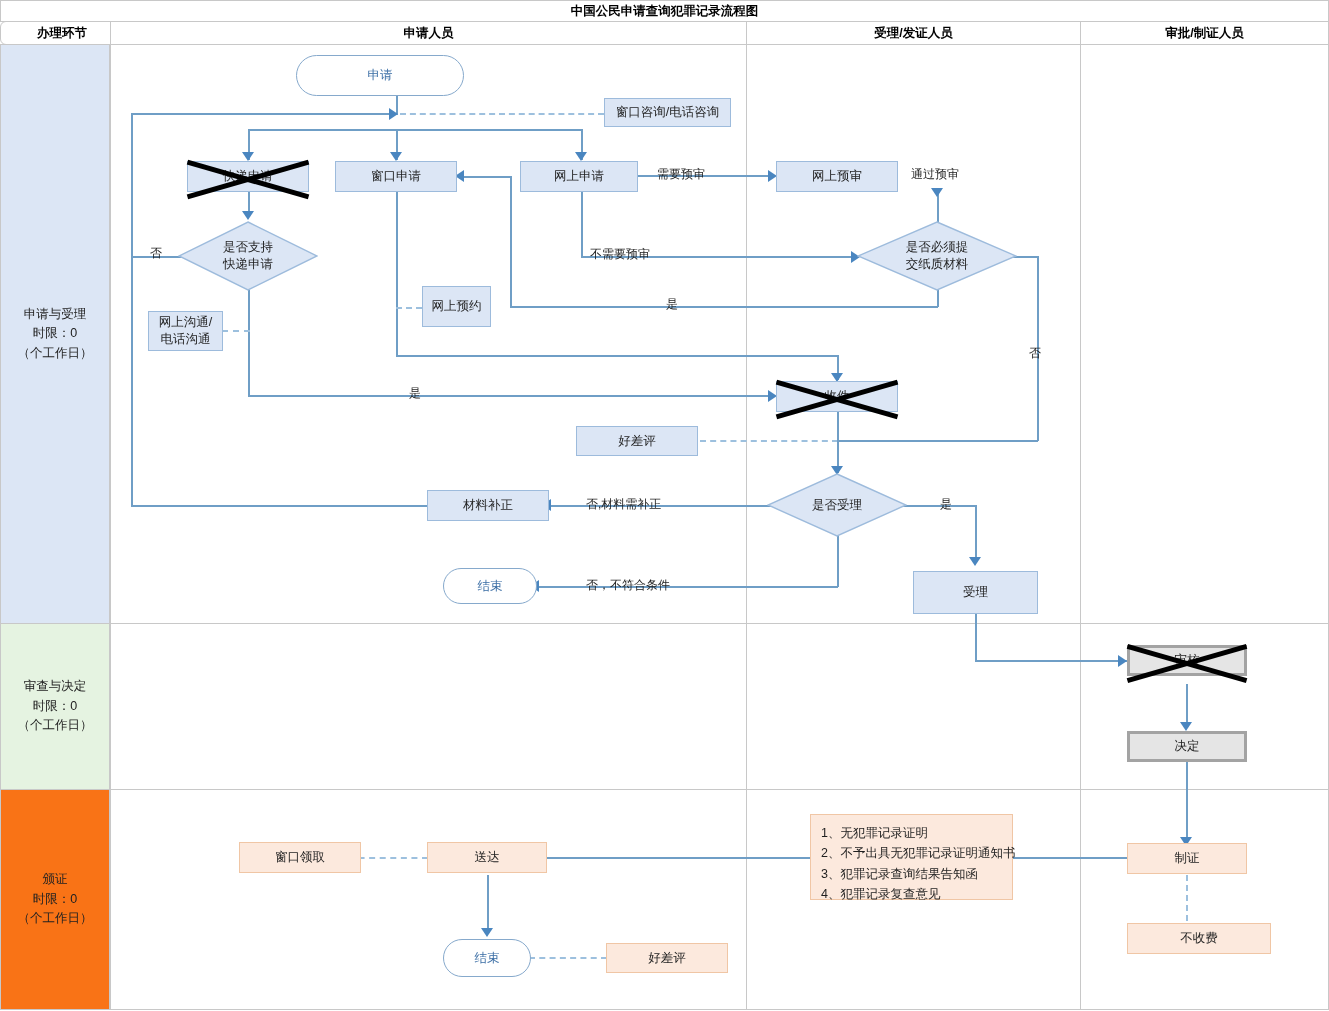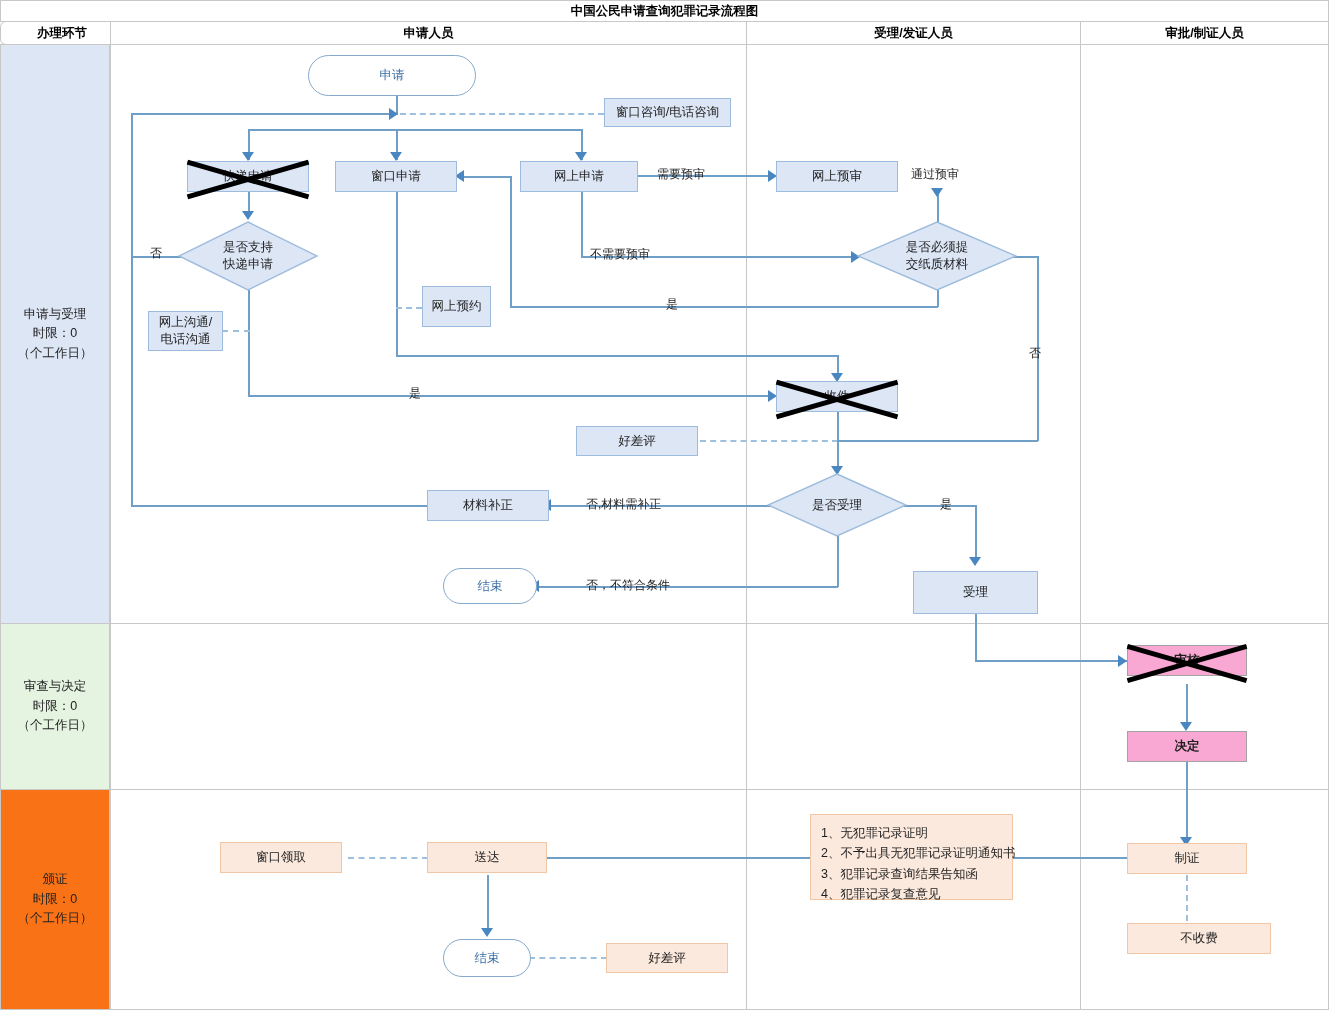--- a/index.html
+++ b/index.html
@@ -29,21 +29,21 @@
   .lane-pink{background:#f97316;}
 
   
   .colsep{position:absolute;width:1px;background:#c8c8c8;}
 
   
   .node{position:absolute;box-sizing:border-box;display:flex;align-items:center;
     justify-content:center;text-align:center;font-size:12.5px;line-height:1.35;
     z-index:5;}
   .box-b{background:#dce6f5;border:1px solid #9dbbdc;color:#1f1f1f;}
-  .box-g{background:#f9a8d4;border:1px solid #a3a3a3;color:#1f1f1f;font-weight:bold;}
+  .box-g{background:#e5e5e5;border:3px solid #a3a3a3;color:#1f1f1f;}
   .box-p{background:#fce9dd;border:1px solid #f0c6a5;color:#1f1f1f;}
   .term{background:#ffffff;border:1px solid #86a9cc;border-radius:22px;color:#3b6ea5;}
   .diamond{background:transparent;border:none;color:#1f1f1f;}
   .diamond .dshape{position:absolute;left:0;top:0;width:100%;height:100%;z-index:0;}
   .diamond .dtext{position:relative;z-index:1;}
   .listbox{background:#fce9dd;border:1px solid #f0c6a5;color:#1f1f1f;
     display:block;text-align:left;font-size:12.5px;line-height:1.62;
     padding:8px 10px;}
   .listbox div{white-space:nowrap;}
 
@@ -212,21 +212,21 @@
   <div class="elbl" style="left:409px;top:385px;">是</div>
   <div class="elbl" style="left:657px;top:166px;">需要预审</div>
   <div class="elbl" style="left:911px;top:166px;">通过预审</div>
   <div class="elbl" style="left:590px;top:246px;text-align:right;">不需要预审</div>
   <div class="elbl" style="left:666px;top:296px;">是</div>
   <div class="elbl elbl-v" style="left:1026px;top:338px;">否</div>
   <div class="elbl" style="left:940px;top:496px;">是</div>
   <div class="elbl" style="left:586px;top:496px;">否,材料需补正</div>
   <div class="elbl" style="left:586px;top:577px;">否，不符合条件</div>
 
-  <div class="node term" style="left:308px;top:55px;width:168px;height:41px;">申请</div>
+  <div class="node term" style="left:296px;top:55px;width:168px;height:41px;">申请</div>
 
   <div class="node box-b" style="left:604px;top:98px;width:127px;height:29px;">窗口咨询/电话咨询</div>
 
   <div class="node box-b" style="left:187px;top:161px;width:122px;height:31px;">快递申请</div>
   <div class="xmark" style="left:185px;top:159px;width:126px;height:35px;">
     <i style="transform:rotate(16deg);"></i>
       <i style="transform:rotate(-16deg);"></i>
   </div>
 
   <div class="node box-b" style="left:335px;top:161px;width:122px;height:31px;">窗口申请</div>
@@ -288,21 +288,21 @@
     <div>1、无犯罪记录证明</div>
     <div>2、不予出具无犯罪记录证明通知书</div>
     <div>3、犯罪记录查询结果告知函</div>
     <div>4、犯罪记录复查意见</div>
   </div>
 
   <div class="node box-p" style="left:1127px;top:843px;width:120px;height:31px;">制证</div>
 
   <div class="node box-p" style="left:1127px;top:923px;width:144px;height:31px;">不收费</div>
 
-  <div class="node box-p" style="left:220px;top:842px;width:122px;height:31px;">窗口领取</div>
+  <div class="node box-p" style="left:239px;top:842px;width:122px;height:31px;">窗口领取</div>
 
   <div class="node box-p" style="left:427px;top:842px;width:120px;height:31px;">送达</div>
 
   <div class="node term" style="left:443px;top:939px;width:88px;height:38px;">结束</div>
 
   <div class="node box-p" style="left:606px;top:943px;width:122px;height:30px;">好差评</div>
 
 </div>
 
 </body></html>

